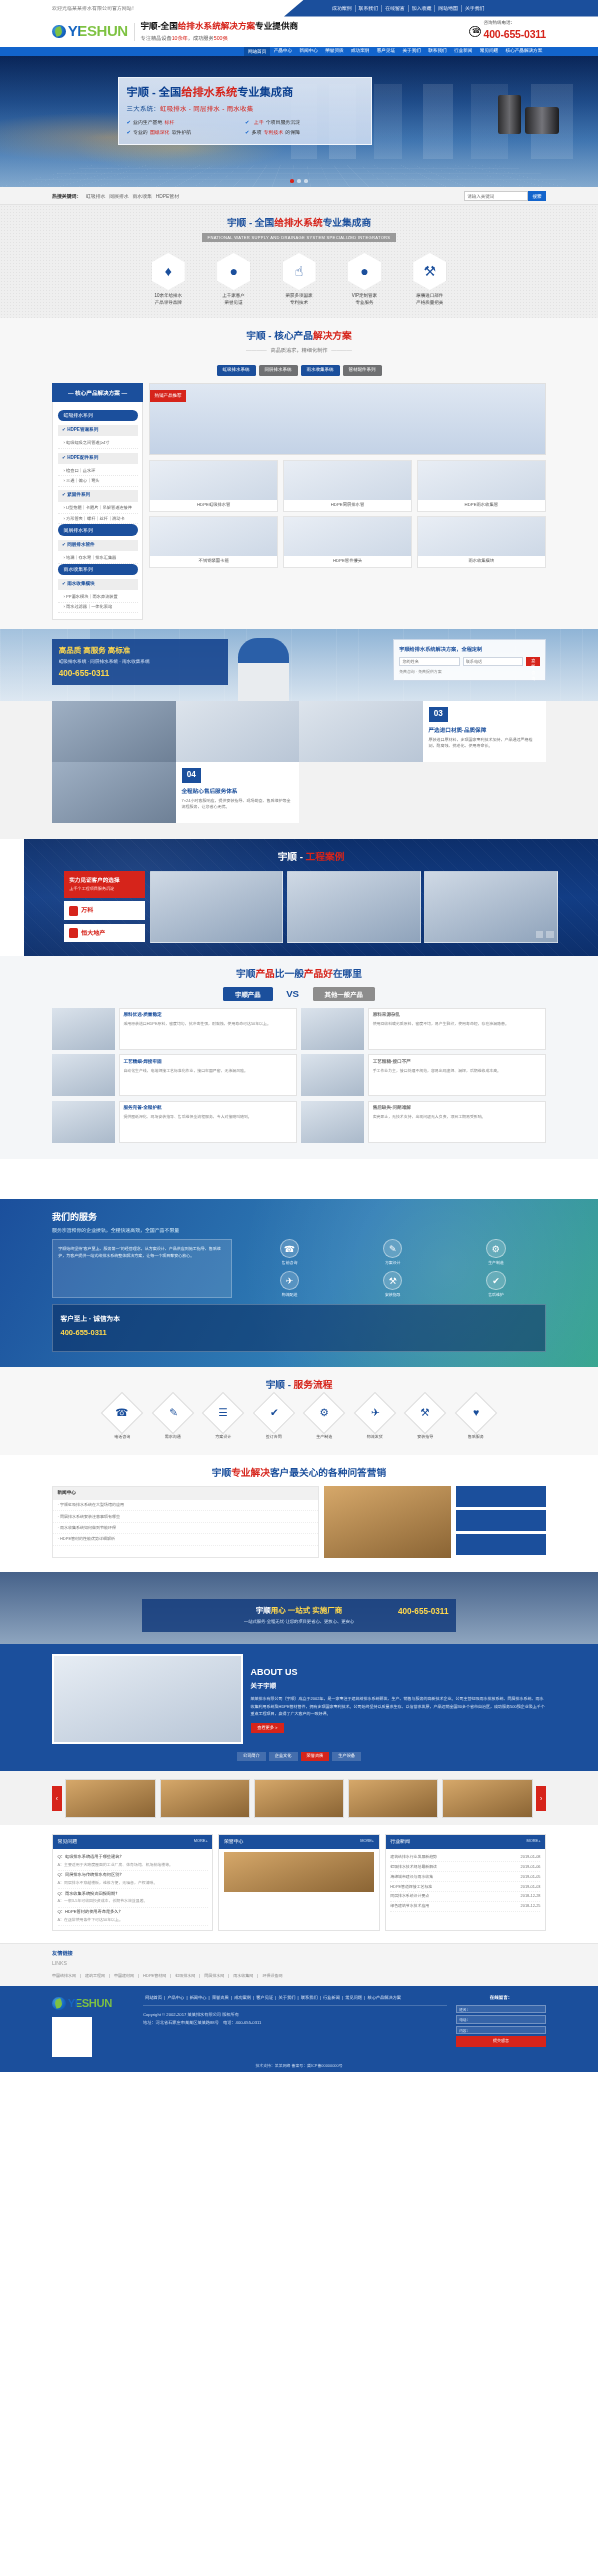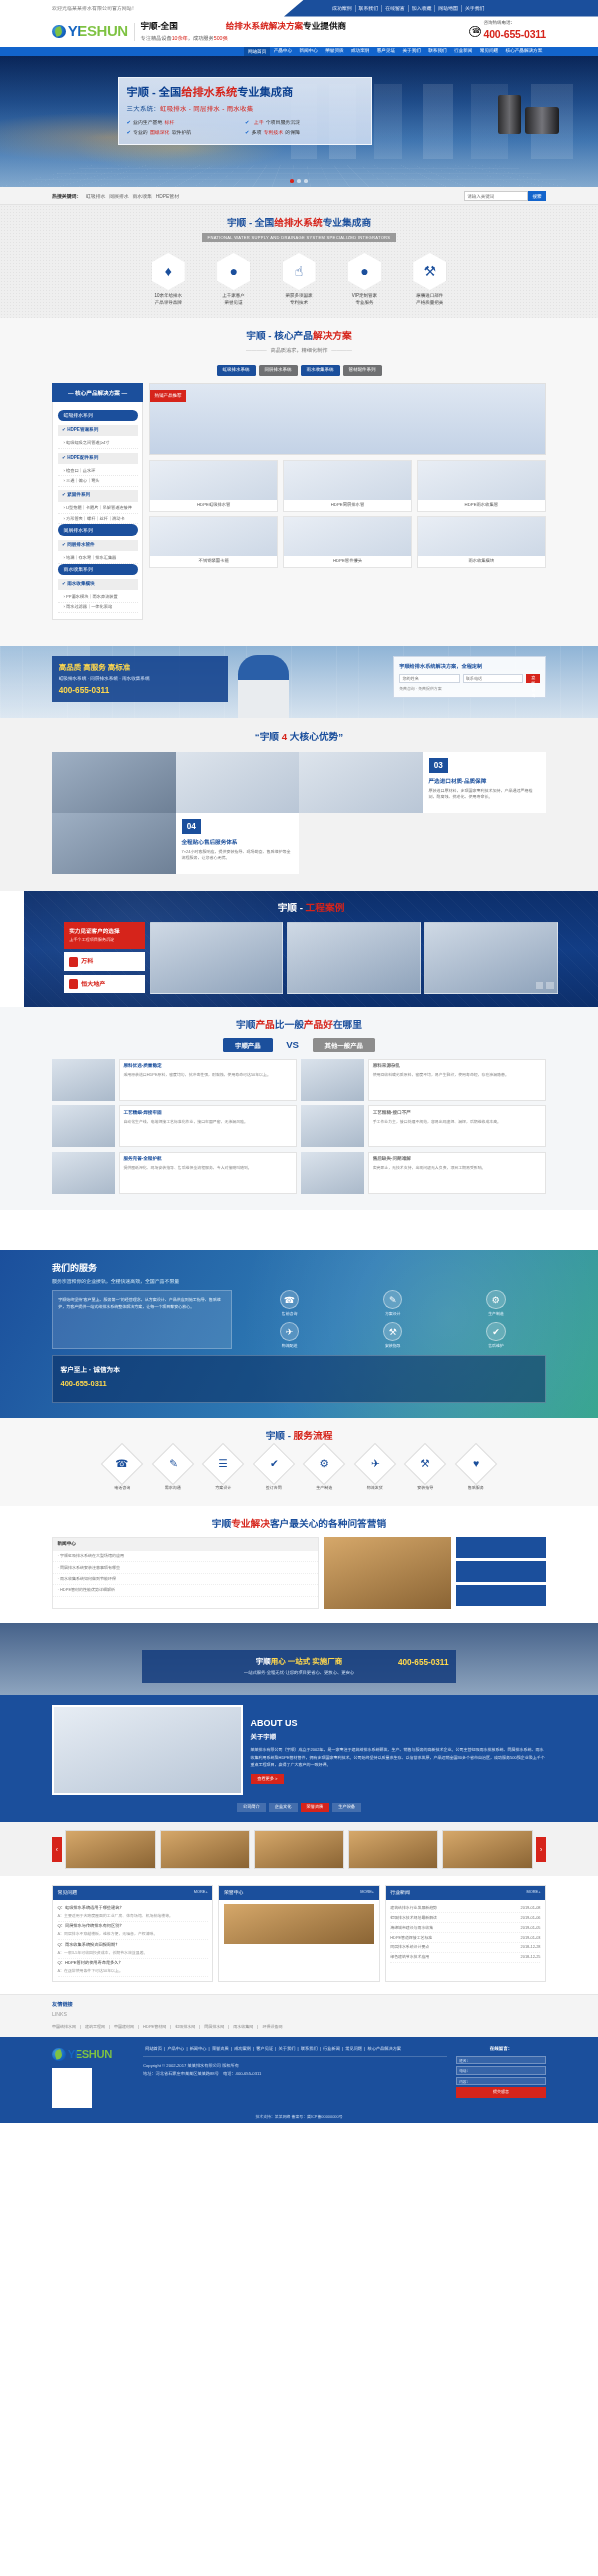--- a/index.html
+++ b/index.html
@@ -34,21 +34,21 @@
   .logo .mark { width:13.5px; height:13.5px; border-radius:50%;
     background:radial-gradient(circle at 35% 35%,#4aa3dd,#1565c0 60%,#0d47a1);
     position:relative; }
   .logo .mark:after{ content:""; position:absolute; left:3px; top:2.2px; width:6.7px; height:9px;
     background:#7ec242; border-radius:60% 10% 60% 10%; transform:rotate(-18deg); }
   .logo .wordmark { font-size:15px; font-weight:bold; letter-spacing:-0.4px;
     background:linear-gradient(90deg,#1565c0 0%,#1565c0 20%,#7ec242 20%,#7ec242 100%);
     -webkit-background-clip:text; background-clip:text; color:transparent; }
   .logo-sep { width:0.7px; height:18px; background:#ddd; margin:0 6px; }
   .slogan h1 { font-size:8.6px; color:#111; font-weight:bold; letter-spacing:0; }
-  .slogan h1 em { font-style:normal; color:#d6241b;margin-left:48px; }
+  .slogan h1 em { font-style:normal; color:#d6241b; }
   .slogan p { font-size:5.2px; color:#666; margin-top:1.5px; }
   .slogan p em { font-style:normal; color:#d6241b; }
   .hotline { margin-left:auto; display:flex; align-items:center; gap:3px; }
   .hotline .tel-ico { width:11.2px; height:11.2px; border:0.9px solid #222; border-radius:50%;
     position:relative; }
   .hotline .tel-ico:after{content:"\260E"; position:absolute; left:1.5px; top:-0.7px; font-size:6.7px; color:#222;}
   .hotline .txt small { display:block; font-size:4.5px; color:#555; }
   .hotline .txt b { display:block; font-size:10.5px; color:#d6241b; letter-spacing:-0.2px; }
 
   
@@ -118,21 +118,21 @@
   #advant { background:#efefef; background-image:radial-gradient(#e2e2e2 0.7px,transparent 0.7px); background-size:3px 3px; padding-bottom:12px; }
   .hexrow { display:flex; justify-content:center; gap:19.4px; margin-top:4.5px; }
   .hexitem { width:46px; text-align:center; }
   .hex { width:33px; height:37px; margin:0 auto; background:#fff;
     clip-path:polygon(50% 0,100% 25%,100% 75%,50% 100%,0 75%,0 25%);
     display:flex; align-items:center; justify-content:center; font-size:14px; color:#1b4f9c;
     filter:drop-shadow(1.5px 2.2px 1.5px rgba(0,0,0,.18)); }
   .hexitem p { font-size:4.5px; color:#444; margin-top:3px; line-height:1.5; }
 
   
-  #products { background:#f7f7f7; padding-bottom:26px; }
+  #products { background:#f7f7f7; padding-bottom:9px; }
   .prod-tabs { display:flex; justify-content:center; gap:3px; margin:4.5px 0 7.5px; }
   .prod-tabs span { font-size:4.5px; color:#fff; background:#1b4f9c; padding:1.9px 6px; border-radius:1.5px; }
   .prod-tabs span.alt { background:#6f7072; }
   .prod-body { display:flex; gap:6px; }
   .prod-side { width:91px; }
   .prod-side .head { background:#1b4f9c; color:#fff; text-align:center; font-size:5.6px; font-weight:bold;
     padding:5.2px 0; position:relative; }
   .prod-side .head:after { content:""; position:absolute; left:50%; bottom:-5.2px; margin-left:-5.2px;
     border:5.2px solid transparent; border-top-color:#1b4f9c; }
   .prod-side .body { background:#fff; border:0.7px solid #e2e2e2; border-top:0; padding:7.5px 4.5px 6px; }
@@ -537,23 +537,20 @@
         <input placeholder="您的姓名" style="">
         <input placeholder="联系电话" style="">
         <button>立即咨询</button>
       </div>
       <div style="font-size:3.9px;color:#888;margin-top:3px;">免费咨询 · 免费提供方案</div>
     </div>
   </div>
 
   <div id="adv4">
     <div class="inner">
-      <div class="adv4-title">
-        <h3><span class="q">“</span><span>宇顺 </span><em>4</em><span> 大核心优势</span><span class="q">”</span></h3>
-      </div>
       <div class="adv4-grid" id="adv4grid">
           <div class="adv4-img dark"></div>
           <div class="adv4-img"></div>
           <div class="adv4-img"></div>
           <div class="adv4-txt"><span class="num">03</span><h4>严选进口材质·品质保障</h4><p>原装进口原材料，多项国家专利技术加持，产品通过严格检测，耐腐蚀、抗老化、使用寿命长。</p></div>
           <div class="adv4-img dark"></div>
           <div class="adv4-txt"><span class="num">04</span><h4>全程贴心售后服务体系</h4><p>7×24小时客服响应，提供安装指导、现场勘查、售后维护等全流程服务，让您省心无忧。</p></div>
         </div>
     </div>
   </div>

